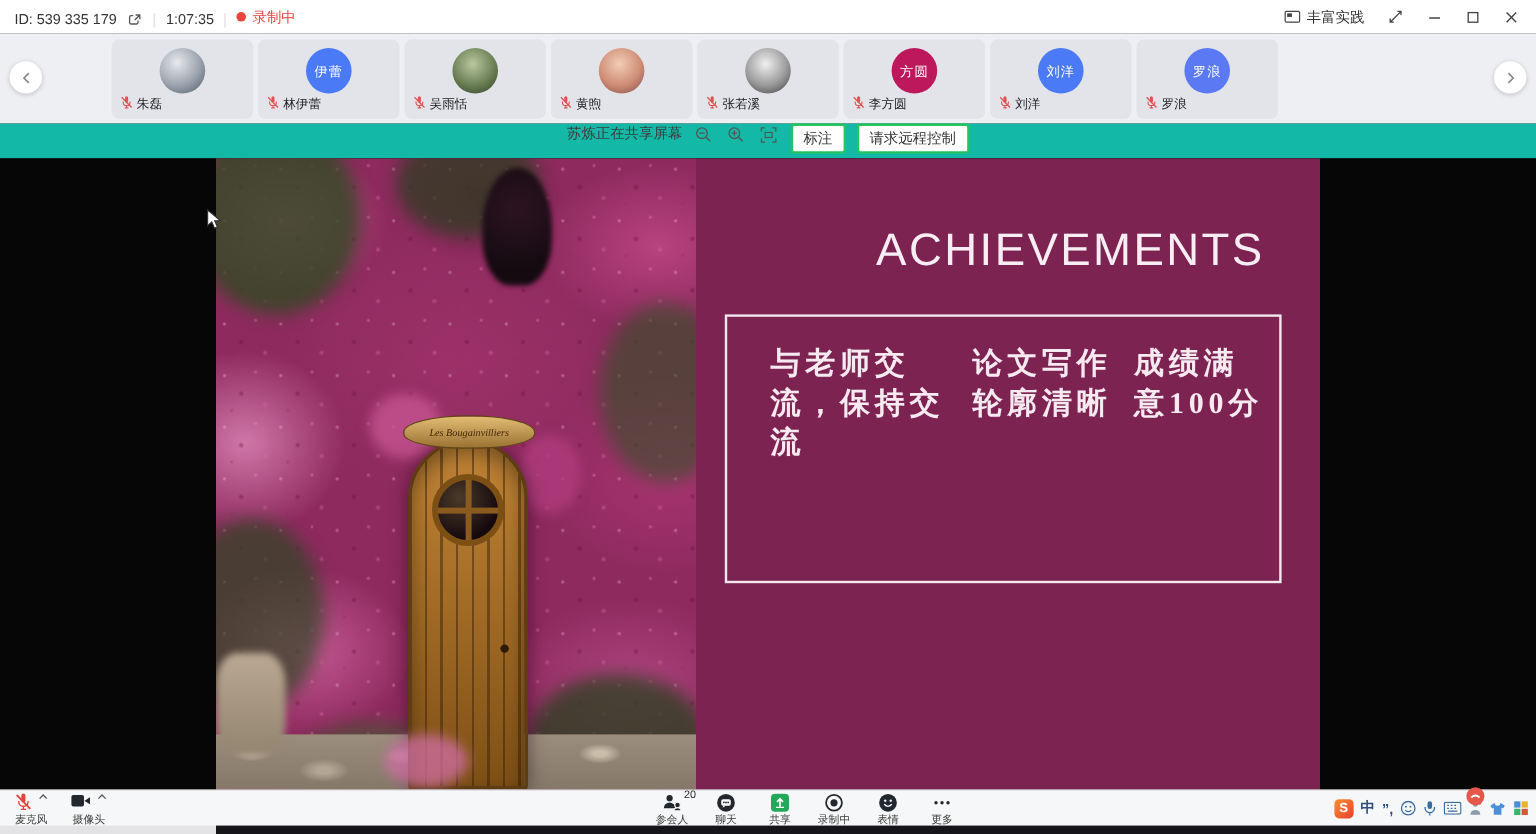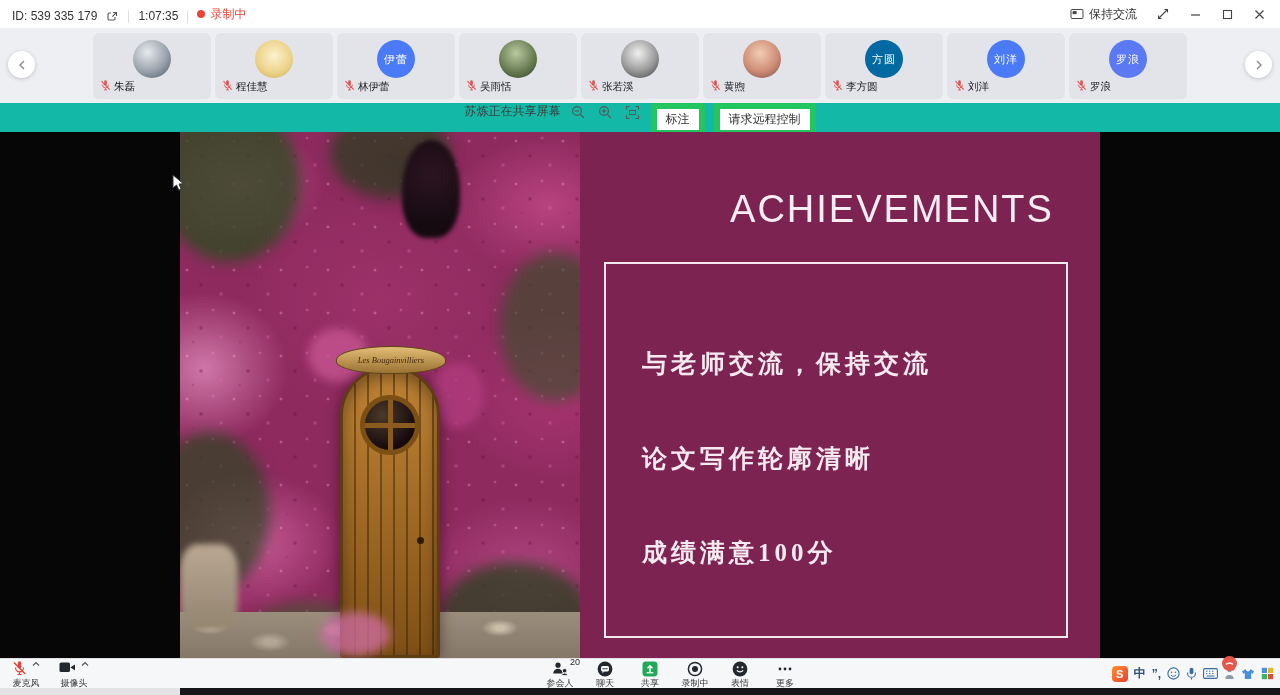--- a/index.html
+++ b/index.html
@@ -21,33 +21,33 @@
 
   
   .strip{position:absolute;top:28px;left:0;right:0;height:75px;background:#edeff3}
   .nav{position:absolute;top:23px;width:27px;height:27px;border-radius:50%;background:#fff;border:none;
     box-shadow:0 1px 4px rgba(0,0,0,.2);display:flex;align-items:center;justify-content:center}
   .nav.prev{left:8px}.nav.next{right:8px}
   .cards{position:absolute;left:93px;top:5px;display:flex;gap:4px}
   .card{width:118px;height:66px;background:#e2e4ea;border-radius:6px;position:relative}
   .avatar{position:absolute;left:50%;top:7px;transform:translateX(-50%);width:38px;height:38px;border-radius:50%;
     display:flex;align-items:center;justify-content:center;color:#fff;font-size:11px;letter-spacing:1px;overflow:hidden}
-  .av-blue{background:#4a7af5}.av-blue2{background:#5b79f2}.av-orange{background:#0369a1}
+  .av-blue{background:#4a7af5}.av-blue2{background:#5b79f2}.av-orange{background:#be185d}
   .ph1{background:radial-gradient(circle at 38% 32%,#e7e9ec,#9aa3ad 55%,#4d5662)}
   .ph2{background:radial-gradient(circle at 50% 42%,#fdf2cf,#ecd287 60%,#c9a44e)}
   .ph3{background:radial-gradient(circle at 45% 35%,#b9c9a0,#64784e 60%,#2f3c27)}
   .ph5{background:radial-gradient(circle at 45% 35%,#f0f0f0,#9a9a9a 55%,#3c3c3c)}
   .ph6{background:radial-gradient(circle at 45% 35%,#f2cdb4,#cf8d76 55%,#7e4a46)}
   .nameline{position:absolute;left:7px;bottom:5px;display:flex;align-items:flex-start;gap:3px;
     font-size:10.5px;color:#202020;white-space:nowrap}
 
   
   .shareband{position:absolute;top:103px;left:0;right:0;height:29px;background:#14b8a6;
     display:flex;align-items:flex-start;justify-content:center;gap:9px;font-size:12px;color:#3c3c3c}
-  .pill{background:#fff;border:6px solid #22c55e;border-radius:3px;padding:2px 9px;font-size:12px;color:#333}
+  .pill{background:#fff;border:2px solid #22c55e;border-radius:3px;padding:2px 9px;font-size:12px;color:#333}
   .zbtn{display:flex;align-items:center;justify-content:center;width:18px;height:18px}
 
   
   .stage{position:absolute;top:132px;left:0;right:0;height:526px;background:#060606}
   .slide{position:absolute;left:180px;top:0;width:920px;height:526px;display:flex}
 
   
   .photo{position:relative;width:400px;height:526px;overflow:hidden;background-color:#8e2a5e;
     background-image:
       radial-gradient(120px 90px at 15% 10%,#c2528f 0%,rgba(194,82,143,0) 70%),
@@ -98,22 +98,22 @@
   .handle{position:absolute;right:13px;top:168px;width:7px;height:7px;border-radius:50%;background:#2e1a08}
   .bloom{position:absolute;border-radius:50%;filter:blur(5px)}
   .b1{left:128px;top:196px;width:60px;height:54px;background:rgba(196,84,144,.8)}
   .b2{left:252px;top:230px;width:52px;height:66px;background:rgba(176,60,126,.8)}
   .b3{left:140px;top:480px;width:70px;height:44px;background:rgba(208,110,164,.75)}
 
   
   .content{position:relative;width:520px;height:526px;background:#7c2352}
   .slide-title{position:absolute;top:56px;left:0;right:0;text-align:center;padding-left:104px;
     font-size:38px;letter-spacing:2px;color:#f8edf3;font-weight:normal;margin:0}
-  .textbox{position:absolute;left:24px;top:130px;width:464px;height:376px;border:2px solid #f3e8ee;
-    box-sizing:border-box;display:flex;flex-direction:column;justify-content:space-evenly;
+  .textbox{position:absolute;left:24px;top:130px;width:464px;height:224px;border:2px solid #f3e8ee;
+    box-sizing:border-box;display:flex;flex-direction:row;justify-content:space-evenly;
     padding:22px 8px 6px 36px}
   .bullet{font-family:"Liberation Serif","DejaVu Serif",serif;font-weight:bold;font-size:25px;
     letter-spacing:4px;color:#f6e9f0;margin:0}
   .cursor{position:absolute;left:172px;top:42px;z-index:3}
 
   
   .toolbar{position:absolute;top:658px;left:0;right:0;height:30px;background:#f6f7f8;border-top:1px solid #e2e2e4;box-sizing:content-box}
   .tg-left{position:absolute;left:10px;top:2px;display:flex;gap:16px}
   .tg-center{position:absolute;left:544px;top:2px;display:flex;gap:13px}
   .tbtn{display:flex;flex-direction:column;align-items:center;min-width:32px;font-size:9px;color:#3a3a3a;line-height:1;position:relative}
@@ -150,21 +150,21 @@
     </span>
   </div>
   <div class="tb-right">
     <div class="tb-btn">
       <span>
         <svg width="14" height="12" viewBox="0 0 14 12">
             <rect x="1" y="1.5" width="12" height="9" rx="1" fill="none" stroke="#444"></rect>
             <rect x="2.6" y="3.1" width="4" height="3" fill="#444"></rect>
           </svg>
       </span>
-      <span>保持交流</span>
+      <span>丰富实践</span>
     </div>
     <div class="winctl">
       <span>
         <svg width="12" height="12" viewBox="0 0 12 12">
             <path d="M7.5 1.5 h3 v3 M10.5 1.5 L1.5 10.5 M1.5 7.5 v3 h3" fill="none" stroke="#444" stroke-width="1.1"></path>
           </svg>
       </span>
     </div>
     <div class="winctl">
       <span>
@@ -207,34 +207,20 @@
               <path d="M4.6 1.7 a1.4 1.5 0 0 1 2.8 0 v2.9 a1.4 1.5 0 0 1 -2.8 0 z" fill="#e05252"></path>
               <path d="M2.9 5.1 v.5 a3.1 3.1 0 0 0 6.2 0 v-.5" fill="none" stroke="#e05252"></path>
               <path d="M6 9 v1.5 M4.4 10.8 h3.2" stroke="#e05252"></path>
               <path d="M1.6 1.2 L10.6 10.4" stroke="#e05252" stroke-width="1.2"></path>
             </svg>
           </span>
         <span>朱磊</span>
       </div>
     </div>
 
-    <div class="card">
-      <div class="avatar ph2"></div>
-      <div class="nameline">
-        <span>
-            <svg width="11" height="11" viewBox="0 0 12 12">
-              <path d="M4.6 1.7 a1.4 1.5 0 0 1 2.8 0 v2.9 a1.4 1.5 0 0 1 -2.8 0 z" fill="#e05252"></path>
-              <path d="M2.9 5.1 v.5 a3.1 3.1 0 0 0 6.2 0 v-.5" fill="none" stroke="#e05252"></path>
-              <path d="M6 9 v1.5 M4.4 10.8 h3.2" stroke="#e05252"></path>
-              <path d="M1.6 1.2 L10.6 10.4" stroke="#e05252" stroke-width="1.2"></path>
-            </svg>
-          </span>
-        <span>程佳慧</span>
-      </div>
-    </div>
 
     <div class="card">
       <div class="avatar av-blue">
           <span>伊蕾</span>
         </div>
       <div class="nameline">
         <span>
             <svg width="11" height="11" viewBox="0 0 12 12">
               <path d="M4.6 1.7 a1.4 1.5 0 0 1 2.8 0 v2.9 a1.4 1.5 0 0 1 -2.8 0 z" fill="#e05252"></path>
               <path d="M2.9 5.1 v.5 a3.1 3.1 0 0 0 6.2 0 v-.5" fill="none" stroke="#e05252"></path>
@@ -255,46 +241,46 @@
               <path d="M2.9 5.1 v.5 a3.1 3.1 0 0 0 6.2 0 v-.5" fill="none" stroke="#e05252"></path>
               <path d="M6 9 v1.5 M4.4 10.8 h3.2" stroke="#e05252"></path>
               <path d="M1.6 1.2 L10.6 10.4" stroke="#e05252" stroke-width="1.2"></path>
             </svg>
           </span>
         <span>吴雨恬</span>
       </div>
     </div>
 
     <div class="card">
+      <div class="avatar ph6"></div>
+      <div class="nameline">
+        <span>
+            <svg width="11" height="11" viewBox="0 0 12 12">
+              <path d="M4.6 1.7 a1.4 1.5 0 0 1 2.8 0 v2.9 a1.4 1.5 0 0 1 -2.8 0 z" fill="#e05252"></path>
+              <path d="M2.9 5.1 v.5 a3.1 3.1 0 0 0 6.2 0 v-.5" fill="none" stroke="#e05252"></path>
+              <path d="M6 9 v1.5 M4.4 10.8 h3.2" stroke="#e05252"></path>
+              <path d="M1.6 1.2 L10.6 10.4" stroke="#e05252" stroke-width="1.2"></path>
+            </svg>
+          </span>
+        <span>黄煦</span>
+      </div>
+    </div>
+
+    <div class="card">
       <div class="avatar ph5"></div>
       <div class="nameline">
         <span>
             <svg width="11" height="11" viewBox="0 0 12 12">
               <path d="M4.6 1.7 a1.4 1.5 0 0 1 2.8 0 v2.9 a1.4 1.5 0 0 1 -2.8 0 z" fill="#e05252"></path>
               <path d="M2.9 5.1 v.5 a3.1 3.1 0 0 0 6.2 0 v-.5" fill="none" stroke="#e05252"></path>
               <path d="M6 9 v1.5 M4.4 10.8 h3.2" stroke="#e05252"></path>
               <path d="M1.6 1.2 L10.6 10.4" stroke="#e05252" stroke-width="1.2"></path>
             </svg>
           </span>
         <span>张若溪</span>
-      </div>
-    </div>
-
-    <div class="card">
-      <div class="avatar ph6"></div>
-      <div class="nameline">
-        <span>
-            <svg width="11" height="11" viewBox="0 0 12 12">
-              <path d="M4.6 1.7 a1.4 1.5 0 0 1 2.8 0 v2.9 a1.4 1.5 0 0 1 -2.8 0 z" fill="#e05252"></path>
-              <path d="M2.9 5.1 v.5 a3.1 3.1 0 0 0 6.2 0 v-.5" fill="none" stroke="#e05252"></path>
-              <path d="M6 9 v1.5 M4.4 10.8 h3.2" stroke="#e05252"></path>
-              <path d="M1.6 1.2 L10.6 10.4" stroke="#e05252" stroke-width="1.2"></path>
-            </svg>
-          </span>
-        <span>黄煦</span>
       </div>
     </div>
 
     <div class="card">
       <div class="avatar av-orange">
           <span>方圆</span>
         </div>
       <div class="nameline">
         <span>
             <svg width="11" height="11" viewBox="0 0 12 12">

